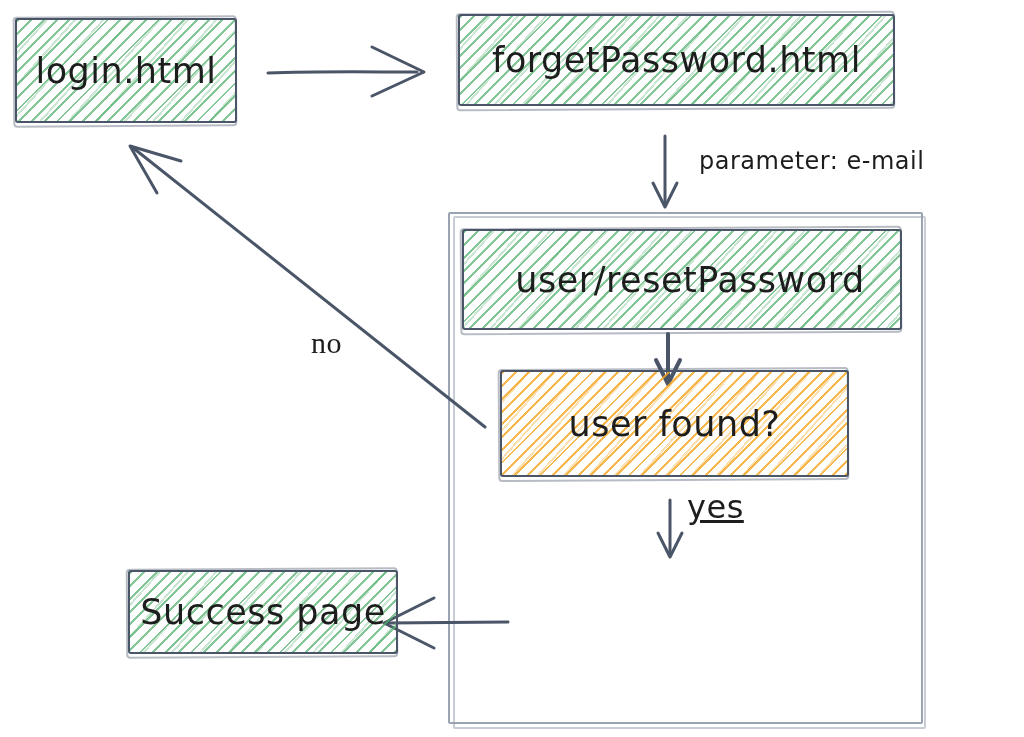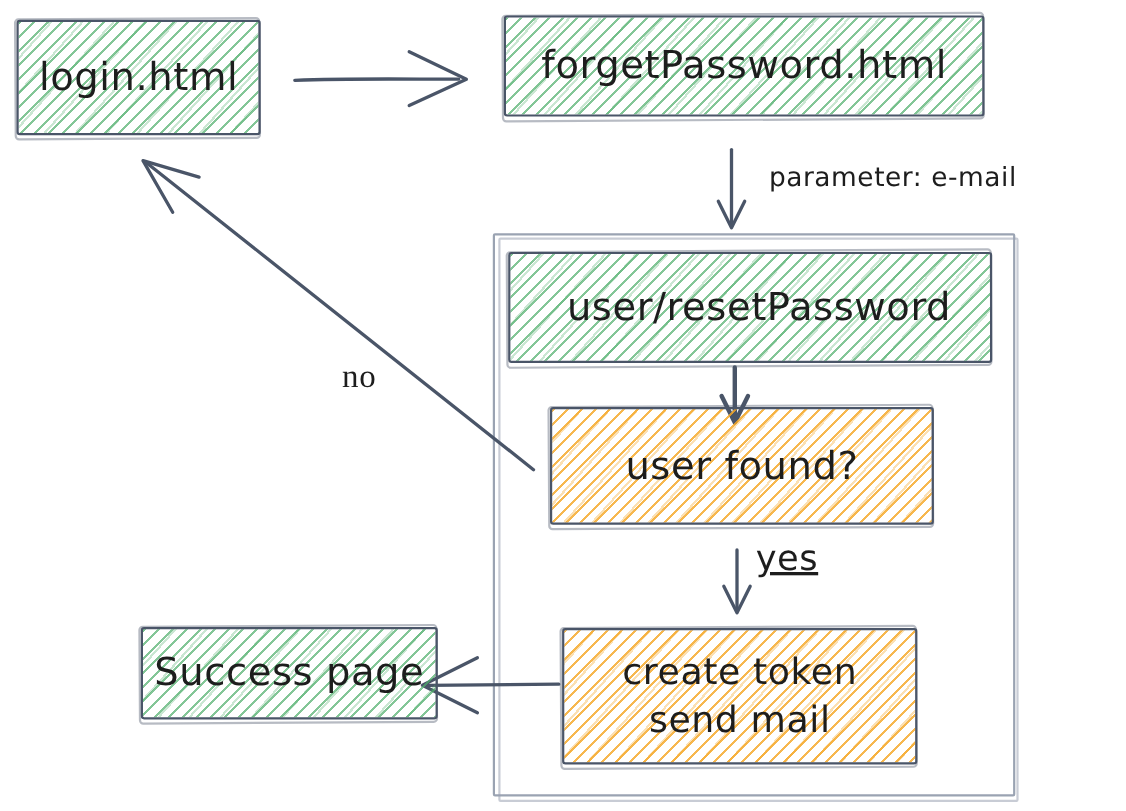--- a/index.html
+++ b/index.html
@@ -153,24 +153,20 @@
   </div>
 
   <div class="node node-reset hatch-green">
     <span>user/resetPassword</span>
   </div>
 
   <div class="node node-found hatch-orange">
     <span>user found?</span>
   </div>
 
-  <div class="node node-token hatch-orange">
-    <span>create token</span>
-    <span>send mail</span>
-  </div>
 
   <div class="node node-success hatch-green">
     <span>Success page</span>
   </div>
 
   <div class="edge-label label-parameter">parameter: e-mail</div>
   <div class="edge-label label-yes">yes</div>
   <div class="edge-label label-no">no</div>
 
 </div>

